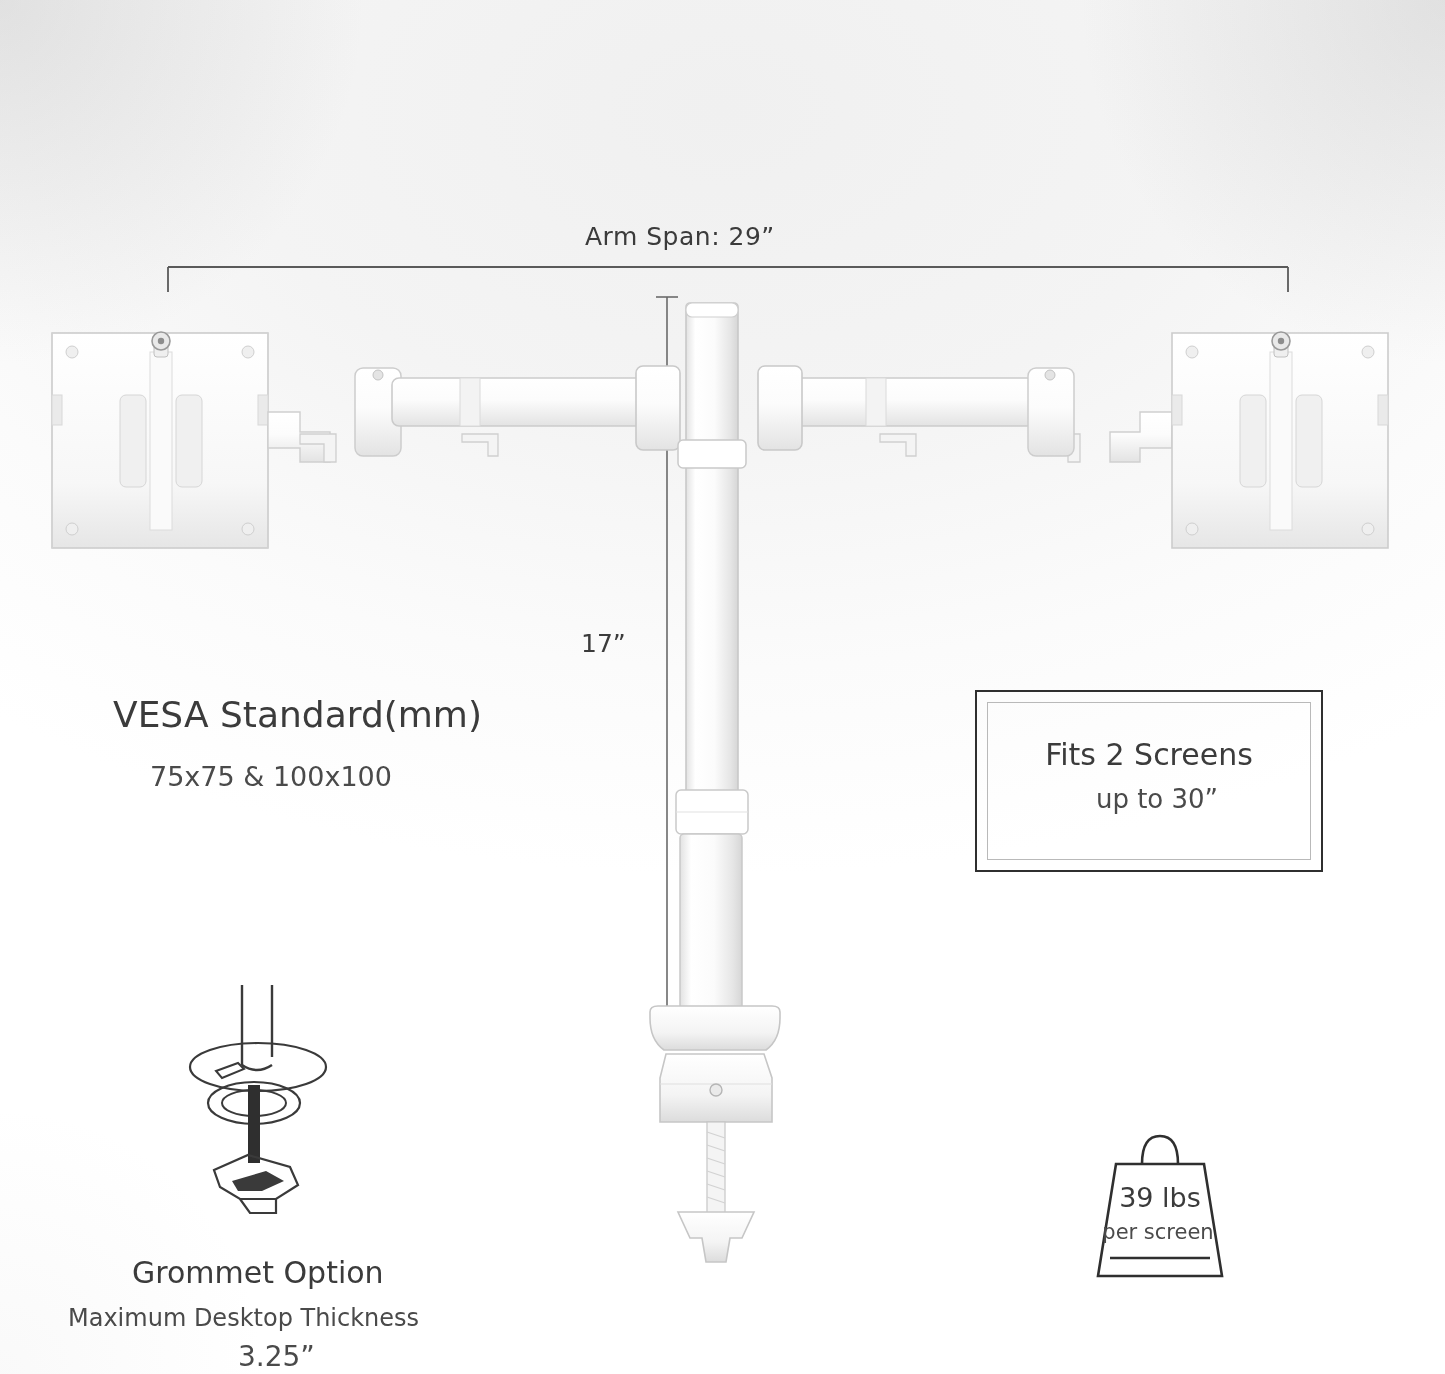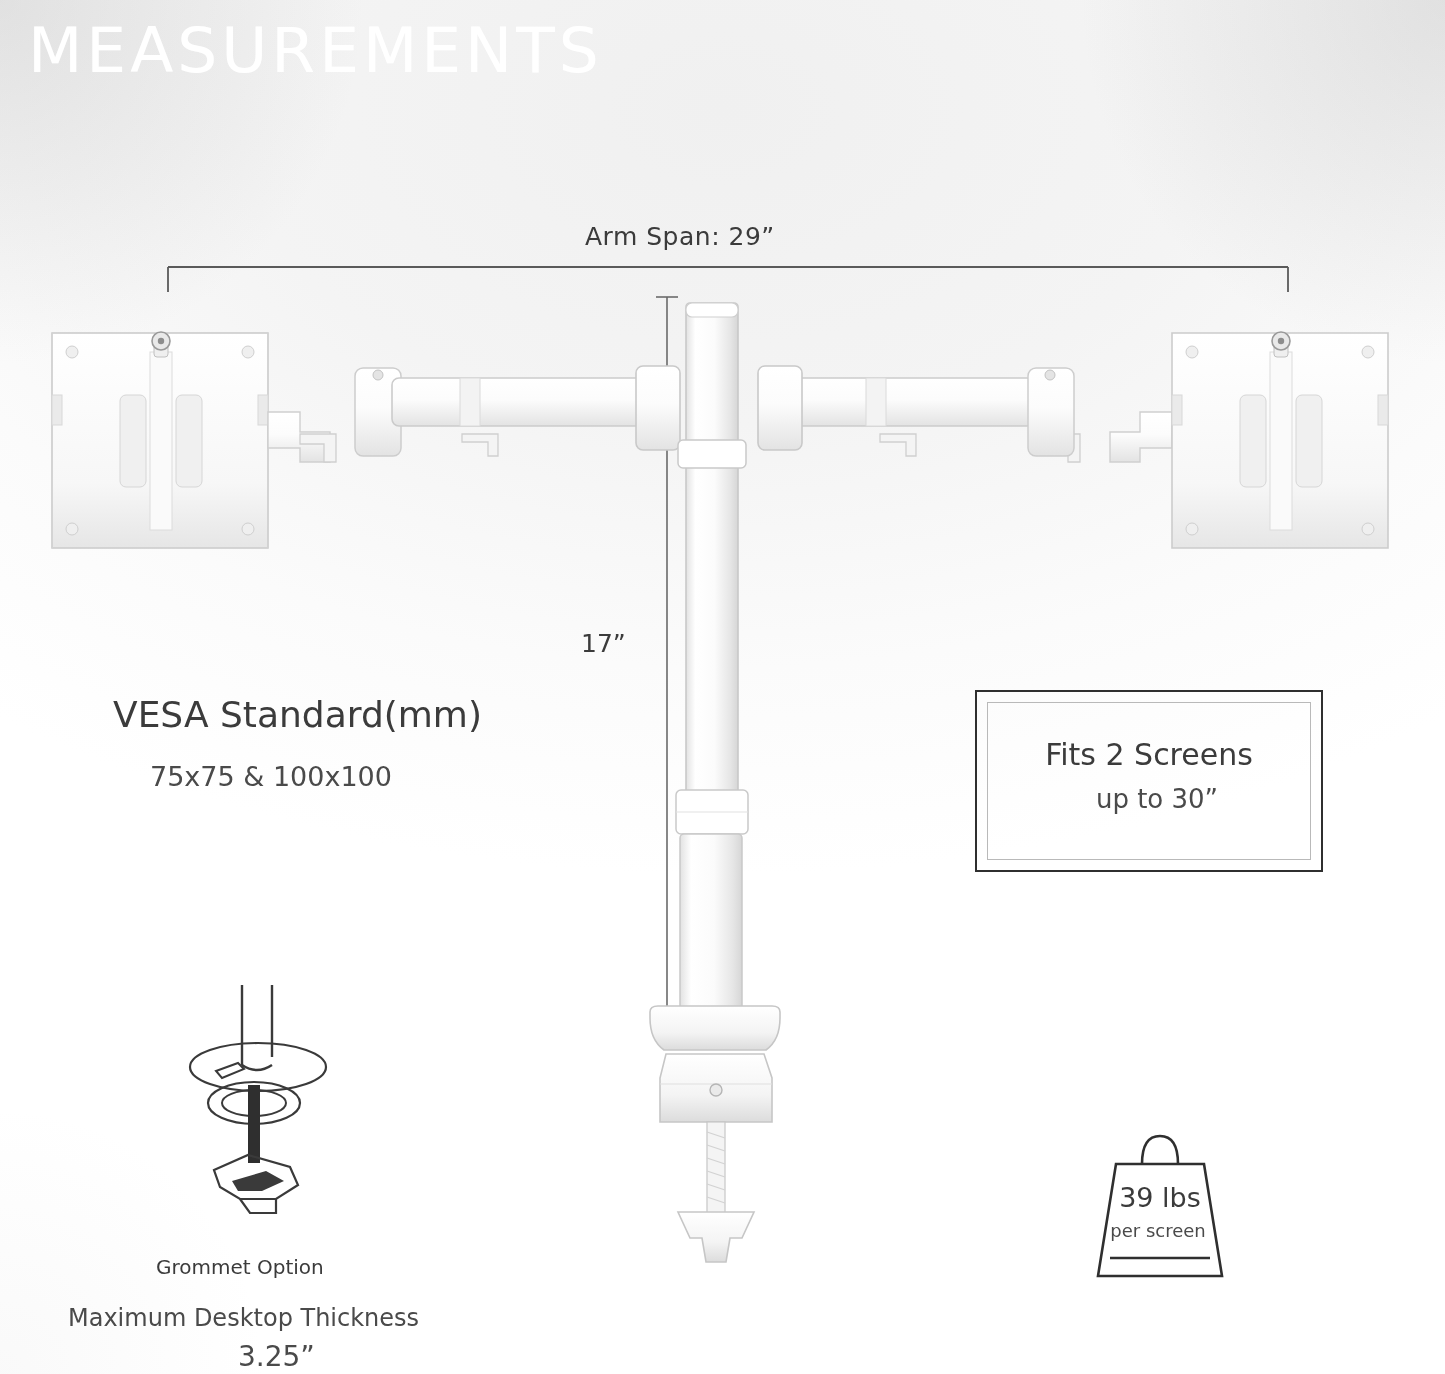--- a/index.html
+++ b/index.html
@@ -72,23 +72,22 @@
   }
   .vesa-sub {
     left: 150px;
     top: 761px;
     font-size: 27px;
     color: #4a4a4a;
   }
   .grommet-title {
     left: 132px;
     top: 1255px;
-    font-size: 20px;
-    color: #3b3b3b;
-    margin-left: 24px;
+    font-size: 30px;
+    color: #3b3b3b;
   }
   .grommet-sub1 {
     left: 68px;
     top: 1304px;
     font-size: 24px;
     color: #4a4a4a;
   }
   .grommet-sub2 {
     left: 238px;
     top: 1340px;
@@ -143,37 +142,36 @@
     top: 52px;
     text-align: center;
     font-size: 27px;
     color: #3b3b3b;
   }
   .weight-line2 {
     position: absolute;
     left: 0; right: 4px;
     top: 90px;
     text-align: center;
-    font-size: 18px;
+    font-size: 21px;
     color: #4a4a4a;
   }
   svg { display: block; }
   .diagram-svg {
     position: absolute;
     left: 0;
     top: 0;
   }
 </style>
 </head>
 <body>
 
 <div id="page">
   <div id="content">
 
-    <div class="title">MEASUREMENTS</div>
 
     <svg class="diagram-svg" width="1445" height="1374" viewBox="0 0 1445 1374">
       <defs>
         <linearGradient id="poleGrad" x1="0" y1="0" x2="1" y2="0">
           <stop offset="0%" stop-color="#e2e2e2"></stop>
           <stop offset="18%" stop-color="#ffffff"></stop>
           <stop offset="55%" stop-color="#fbfbfb"></stop>
           <stop offset="85%" stop-color="#e6e6e6"></stop>
           <stop offset="100%" stop-color="#d6d6d6"></stop>
         </linearGradient>

